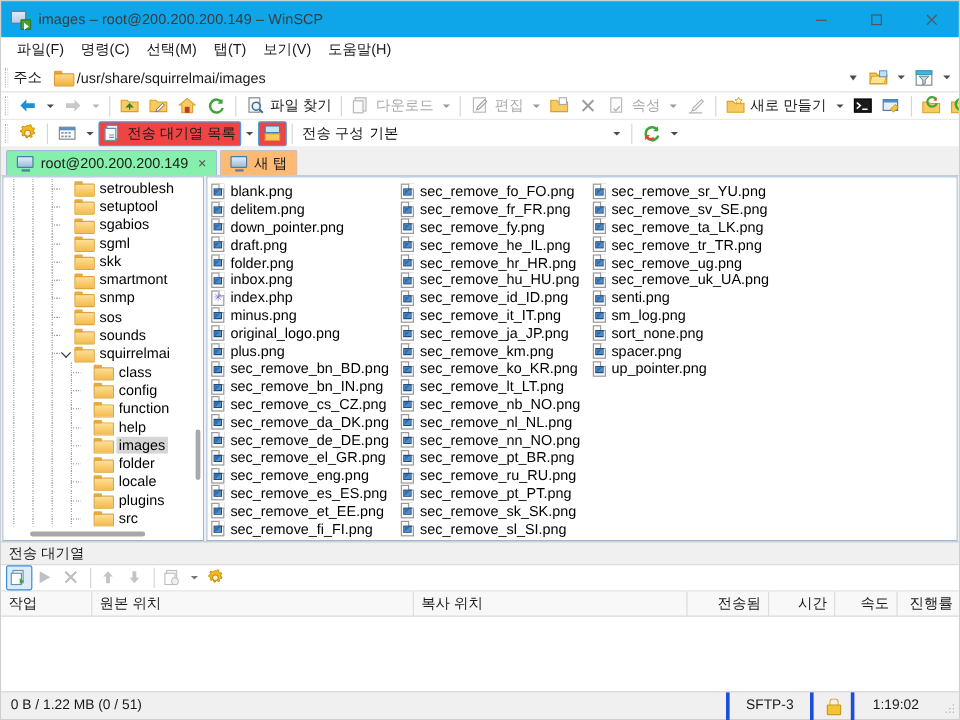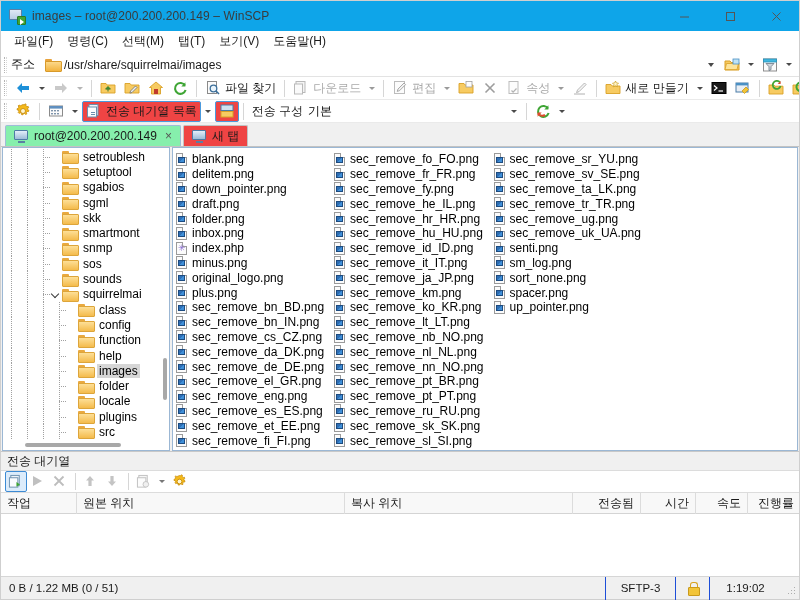--- a/index.html
+++ b/index.html
@@ -132,21 +132,21 @@
     height: 24px; min-height: 24px;
     background: #f0f0f0;
     display: flex; align-items: flex-end;
     padding-left: 4px; padding-top: 2px;
     border-bottom: 1px solid #c2c2c2;
   }
   .tab {
     height: 21px; display: flex; align-items: center; gap: 5px;
     padding: 0 8px; font-size: 12px; color: #1a1a1a;
     border: 1px solid #c2c2c2; border-bottom: none;
-    background: #ef4444; border-radius: 2px 2px 0 0;
+    background: #fdba74; border-radius: 2px 2px 0 0;
     margin-right: 2px;
   }
   .tab.sel { background: #86efac; border-color: #9fbcd8; position: relative; top: 0; }
   .tab .x { color: #555; font-size: 12px; margin-left: 3px; }
   .mon-ico { width: 15px; height: 13px; position: relative; flex:none; }
   .mon-ico .scr {
     position:absolute; left:0; top:0; width:14px; height:10px;
     background: linear-gradient(180deg,#e3eefa,#9dbcd8);
     border:1px solid #4d7ba5; border-radius:1px;
   }
@@ -280,21 +280,21 @@
   
   .statusbar {
     height: 23px; min-height: 23px; background:#f0f0f0;
     display:flex; align-items:center;
     border-top:1px solid #d6d6d6;
     font-size:11.5px; color:#1a1a1a;
   }
   .sb-main { flex:1; padding-left:8px; white-space:nowrap; }
   .sb-cell {
     flex:none; height:23px; display:flex; align-items:center; justify-content:center;
-    border-left:1px solid #1d4ed8; padding:0 8px; white-space:nowrap;
+    border-left:3px solid #1d4ed8; padding:0 8px; white-space:nowrap;
   }
   .lock {
     width:10px; height:12px; position:relative;
   }
   .lock::before {
     content:""; position:absolute; left:2px; top:0; width:6px; height:6px;
     border:1.5px solid #d8a21f; border-bottom:none; border-radius:3px 3px 0 0;
   }
   .lock::after {
     content:""; position:absolute; left:0; top:5px; width:10px; height:7px;
@@ -1130,28 +1130,28 @@
               <span class="pg"></span>
               <span class="im"></span>
             </span>
             <span>sec_remove_pt_BR.png</span>
           </div>
           <div class="file-row">
             <span class="file-ico">
               <span class="pg"></span>
               <span class="im"></span>
             </span>
+            <span>sec_remove_ru_RU.png</span>
+          </div>
+          <div class="file-row">
+            <span class="file-ico">
+              <span class="pg"></span>
+              <span class="im"></span>
+            </span>
             <span>sec_remove_pt_PT.png</span>
-          </div>
-          <div class="file-row">
-            <span class="file-ico">
-              <span class="pg"></span>
-              <span class="im"></span>
-            </span>
-            <span>sec_remove_ru_RU.png</span>
           </div>
           <div class="file-row">
             <span class="file-ico">
               <span class="pg"></span>
               <span class="im"></span>
             </span>
             <span>sec_remove_sk_SK.png</span>
           </div>
           <div class="file-row">
             <span class="file-ico">

